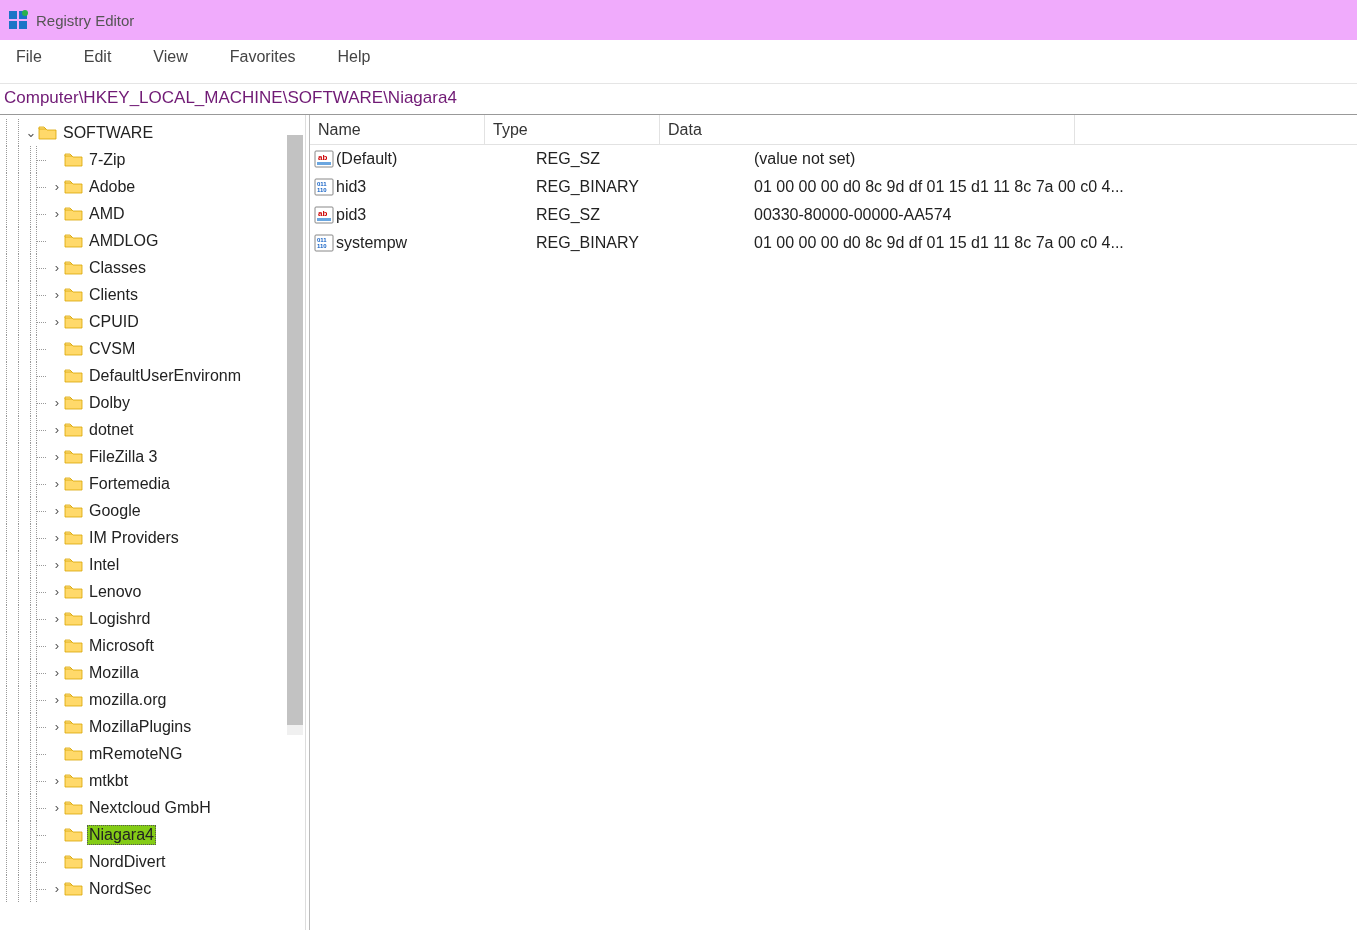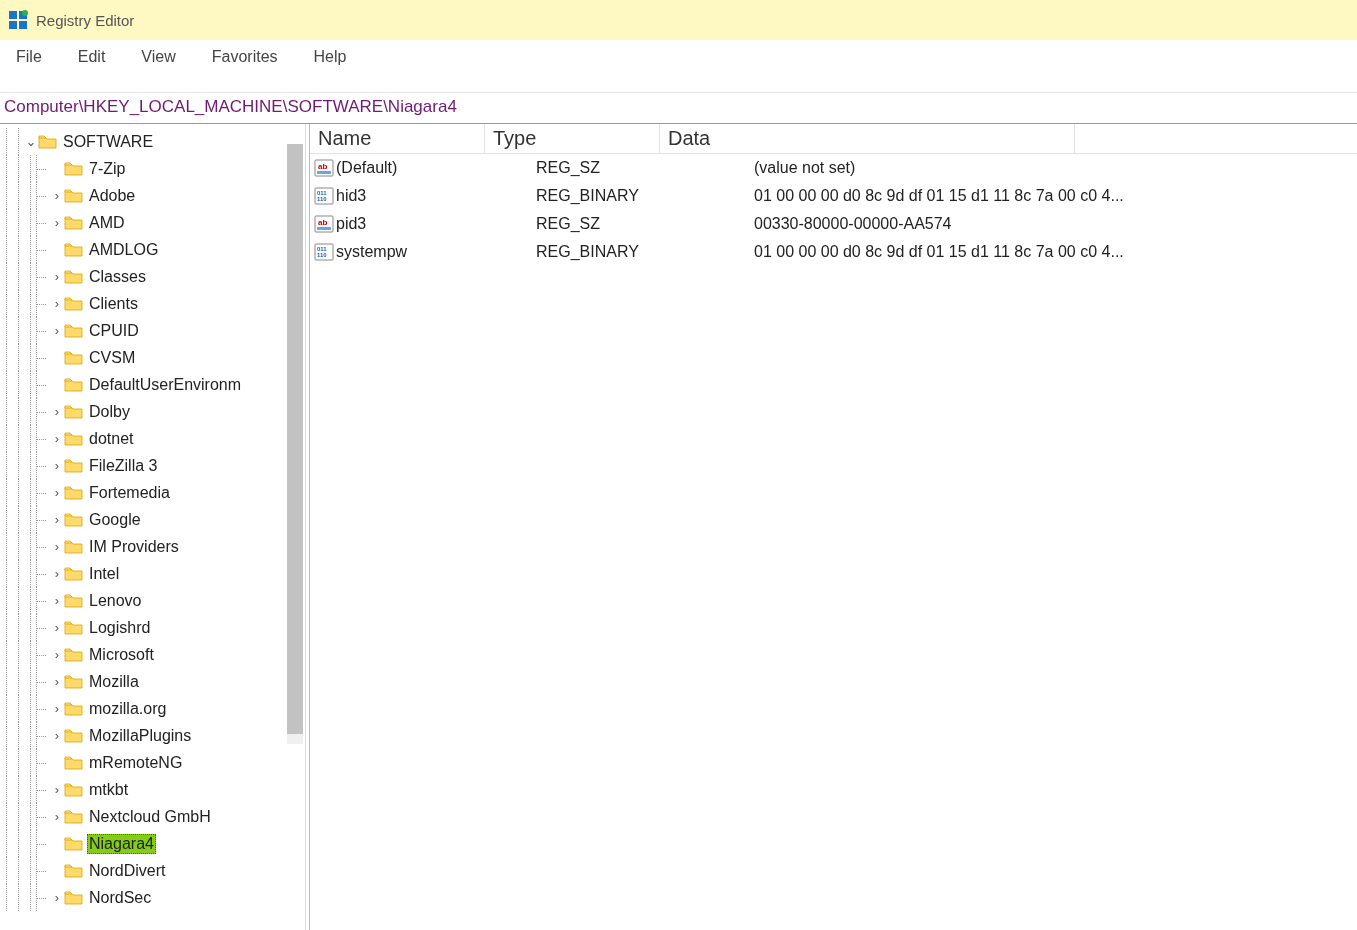--- a/index.html
+++ b/index.html
@@ -11,38 +11,38 @@
     background: #fff;
     width: 1357px;
     height: 930px;
     overflow: hidden;
   }
   .titlebar {
     display: flex;
     align-items: center;
     height: 40px;
     padding: 0 8px;
-    background: #fef9c3;
+    background: #f0abfc;
   }
   .app-icon {
     width: 20px;
     height: 20px;
     margin-right: 8px;
     display: inline-block;
     position: relative;
   }
   .app-icon svg { width: 20px; height: 20px; display:block; }
   .title-text {
     color: #555;
     font-size: 15px;
   }
   .menubar {
     display: flex;
-    gap: 8px;
-    padding: 4px 2px 22px 2px;
+    gap: 14px;
+    padding: 4px 2px 13px 2px;
     border-bottom: 1px solid #e5e5e5;
     align-items: center;
   }
   .menu-item {
     padding: 4px 14px;
     color: #444;
     font-size: 16px;
     cursor: default;
   }
   .addressbar {
@@ -145,21 +145,21 @@
   .tree-label { padding: 0 2px; }
   .list-panel {
     flex: 1;
     overflow: hidden;
   }
   .list-header {
     display:flex;
     height: 30px;
     border-bottom: 1px solid #e2e2e2;
     color:#333;
-    font-size: 20px;
+    font-size: 16px;
   }
   .col-name  { width: 175px; padding-left: 8px; border-right: 1px solid #e2e2e2; height:100%; display:flex; align-items:center; }
   .col-type  { width: 175px; padding-left: 8px; border-right: 1px solid #e2e2e2; height:100%; display:flex; align-items:center; }
   .col-data  { width: 415px; padding-left: 8px; border-right: 1px solid #e2e2e2; height:100%; display:flex; align-items:center; }
   .list-body { }
   .list-row {
     display:flex;
     align-items:center;
     height: 28px;
     font-size: 16px;

